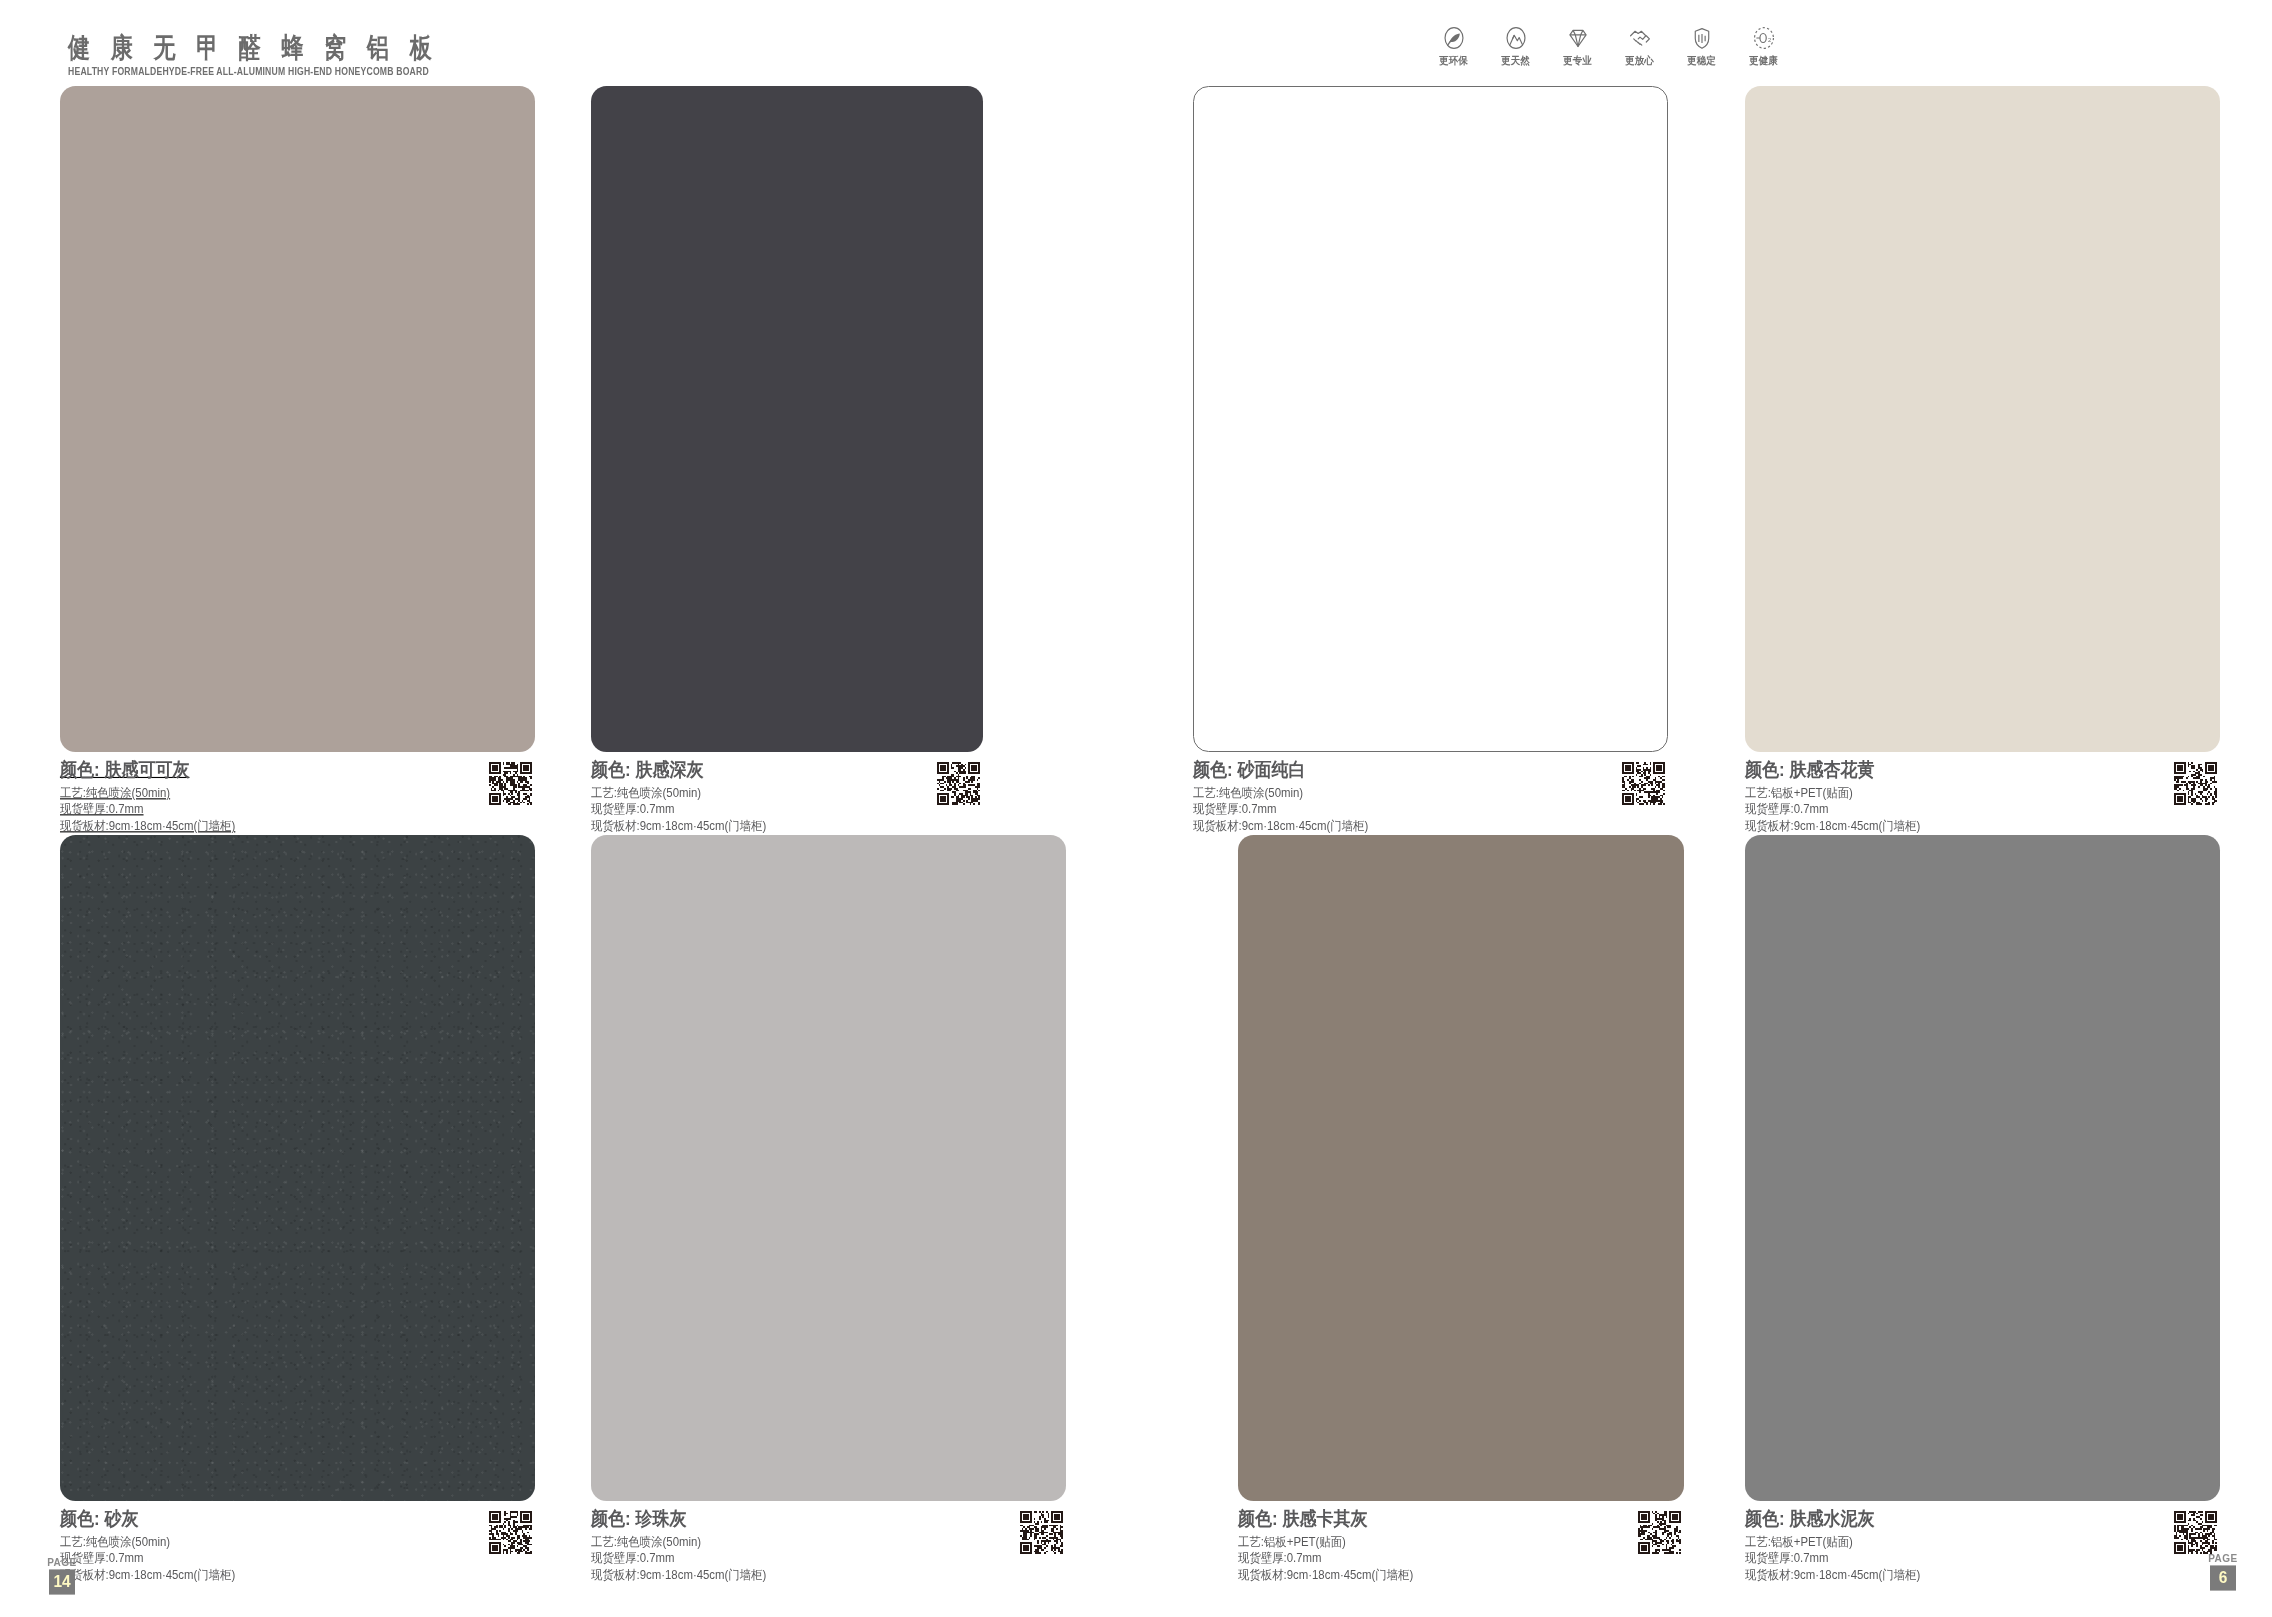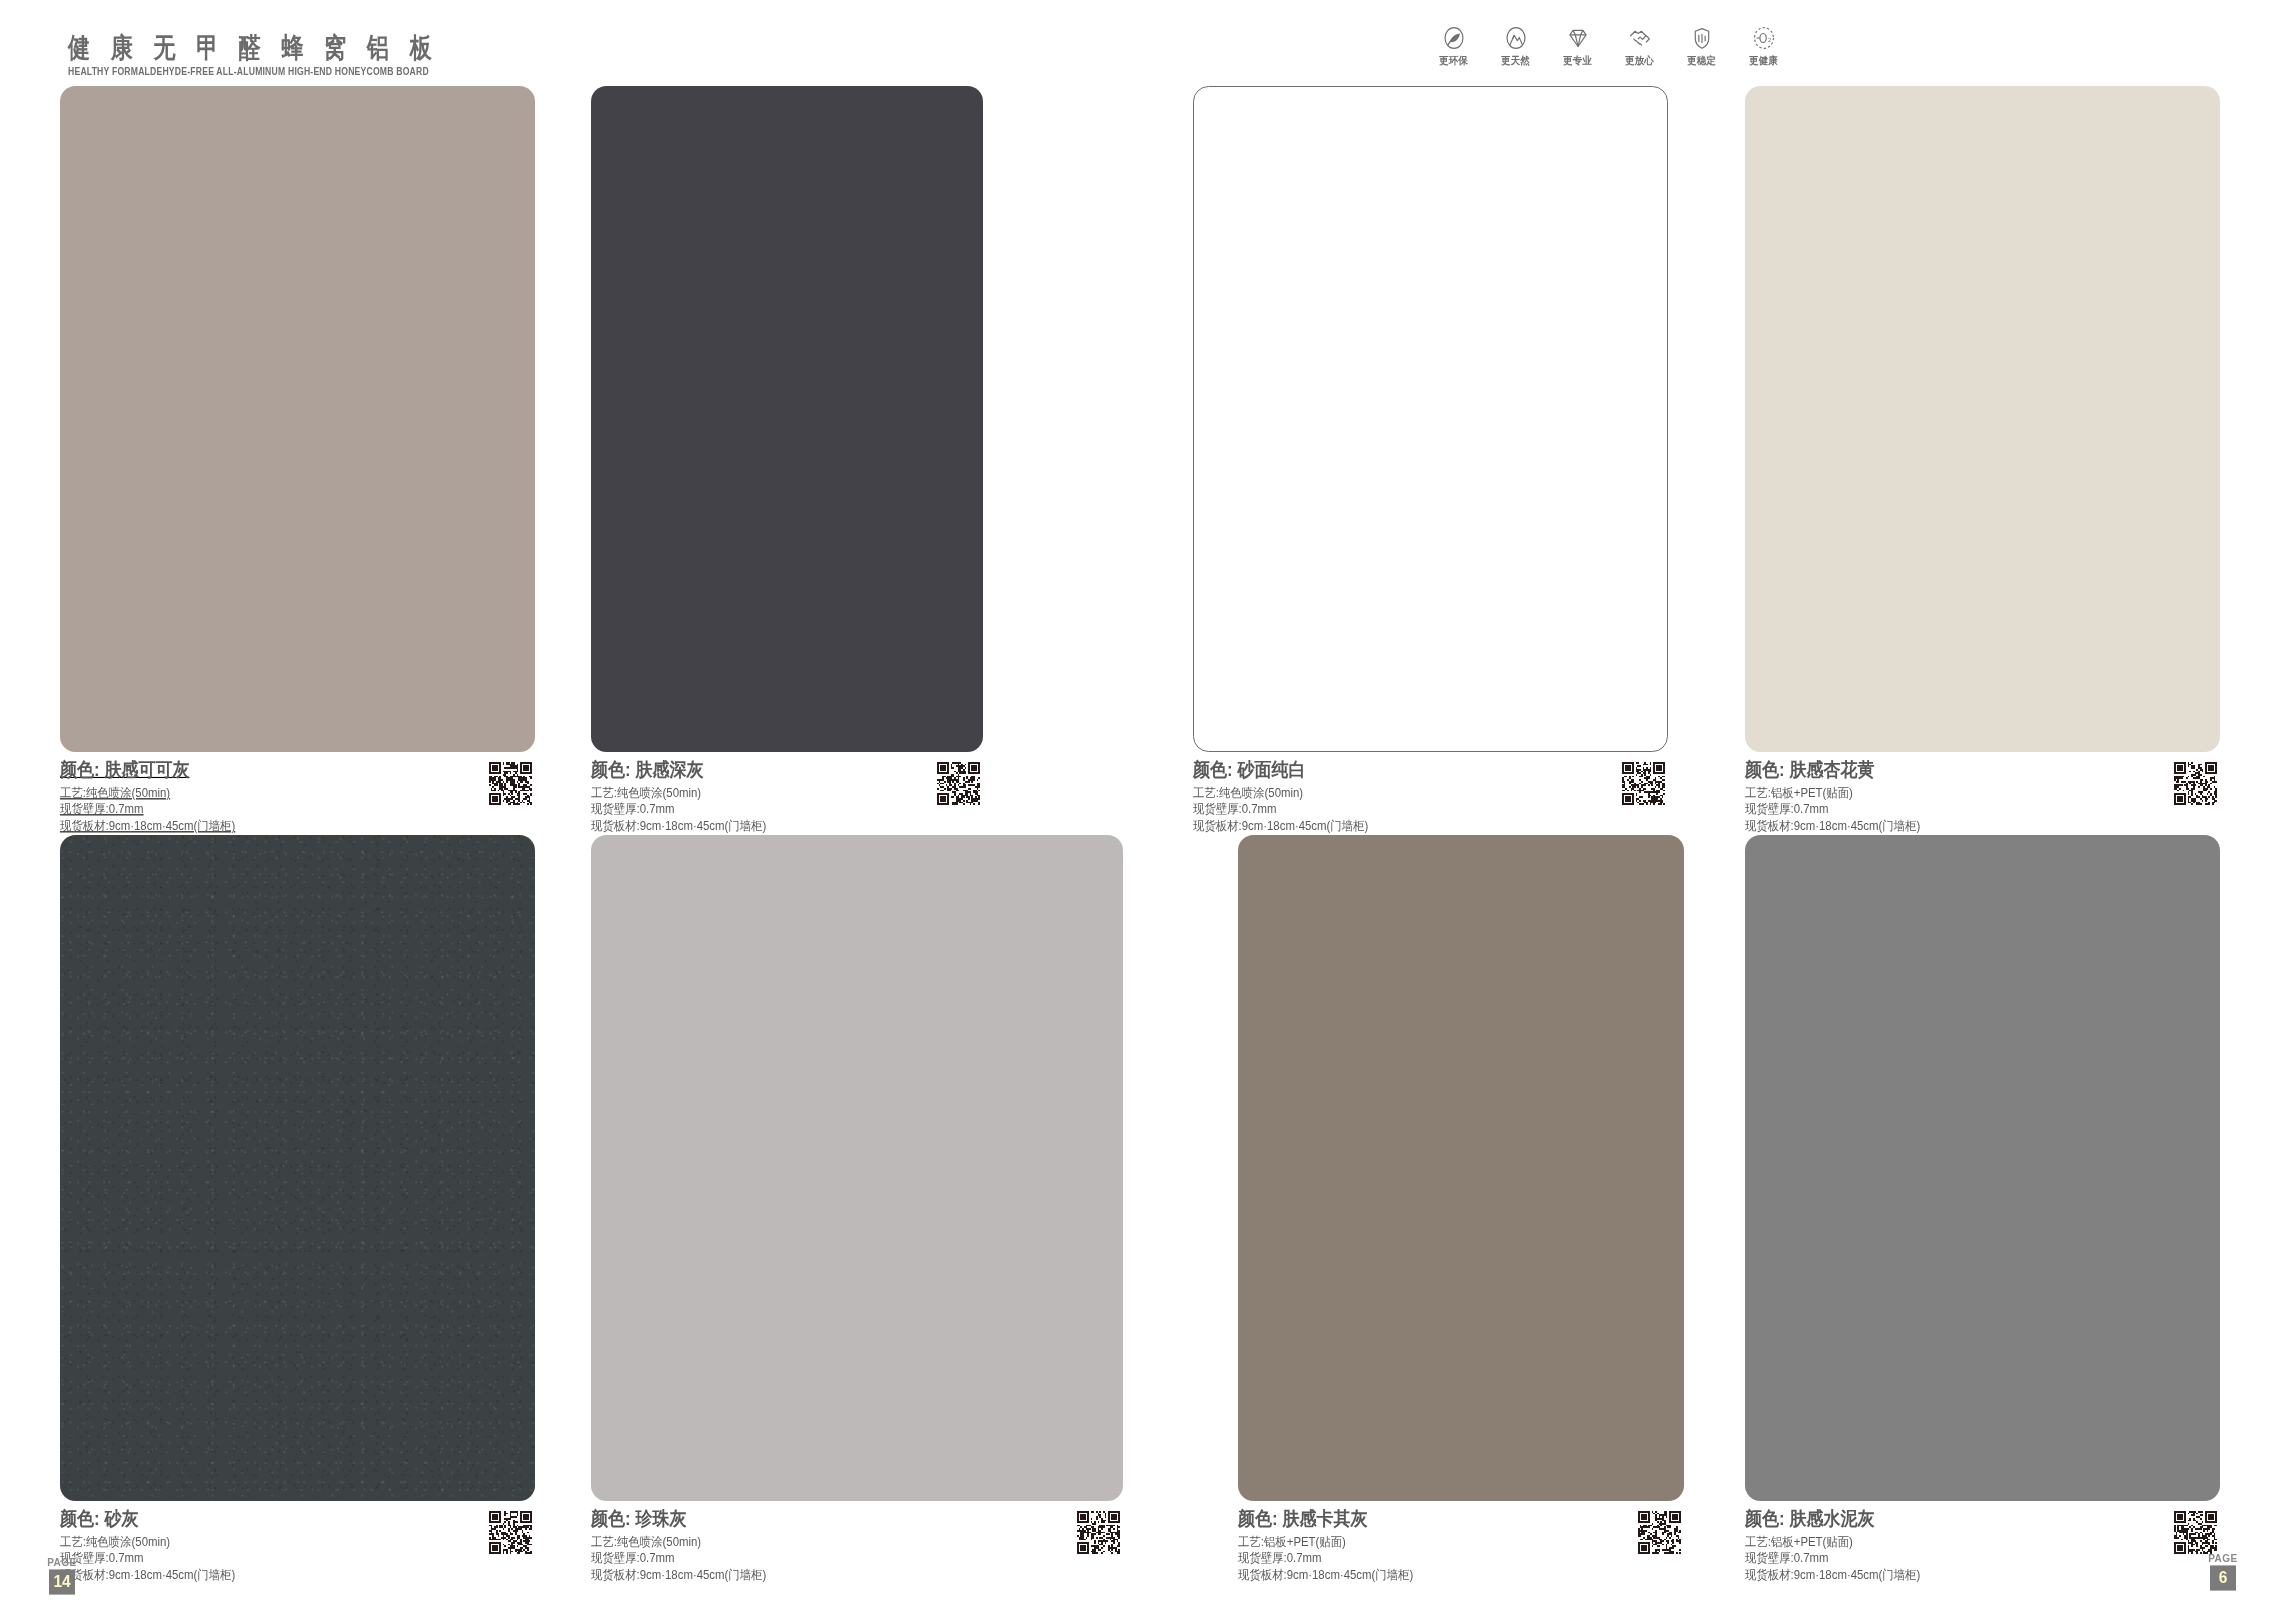--- a/index.html
+++ b/index.html
@@ -1374,21 +1374,21 @@
             <rect x="7.52" y="7.52" width="11.28" height="11.28" fill="#231815"></rect>
             <rect x="67.67999999999999" y="0" width="26.32" height="26.32" fill="#231815"></rect>
             <rect x="71.44" y="3.76" width="18.799999999999997" height="18.799999999999997" fill="#fff"></rect>
             <rect x="75.19999999999999" y="7.52" width="11.28" height="11.28" fill="#231815"></rect>
             <rect x="0" y="67.67999999999999" width="26.32" height="26.32" fill="#231815"></rect>
             <rect x="3.76" y="71.44" width="18.799999999999997" height="18.799999999999997" fill="#fff"></rect>
             <rect x="7.52" y="75.19999999999999" width="11.28" height="11.28" fill="#231815"></rect>
           </svg></div>
       </div>
     </div>
-    <div class="card" style="left: 591px; top: 835px; width: 532px;">
+    <div class="card" style="left: 591px; top: 835px; width: 475px;">
       <div class="swatch" style="height: 666px; background: rgb(188, 185, 184);"></div>
       <div class="info">
         <div class="color-name">颜色: 珍珠灰</div>
         <div class="specs">
           <div class="spec">工艺:纯色喷涂(50min)</div>
           <div class="spec">现货壁厚:0.7mm</div>
           <div class="spec">现货板材:9cm·18cm·45cm(门墙柜)</div>
         </div>
         <div class="qr"><svg width="43" height="43" viewBox="0 0 94 94" shape-rendering="crispEdges">
             <rect width="94" height="94" fill="#fff"></rect>

